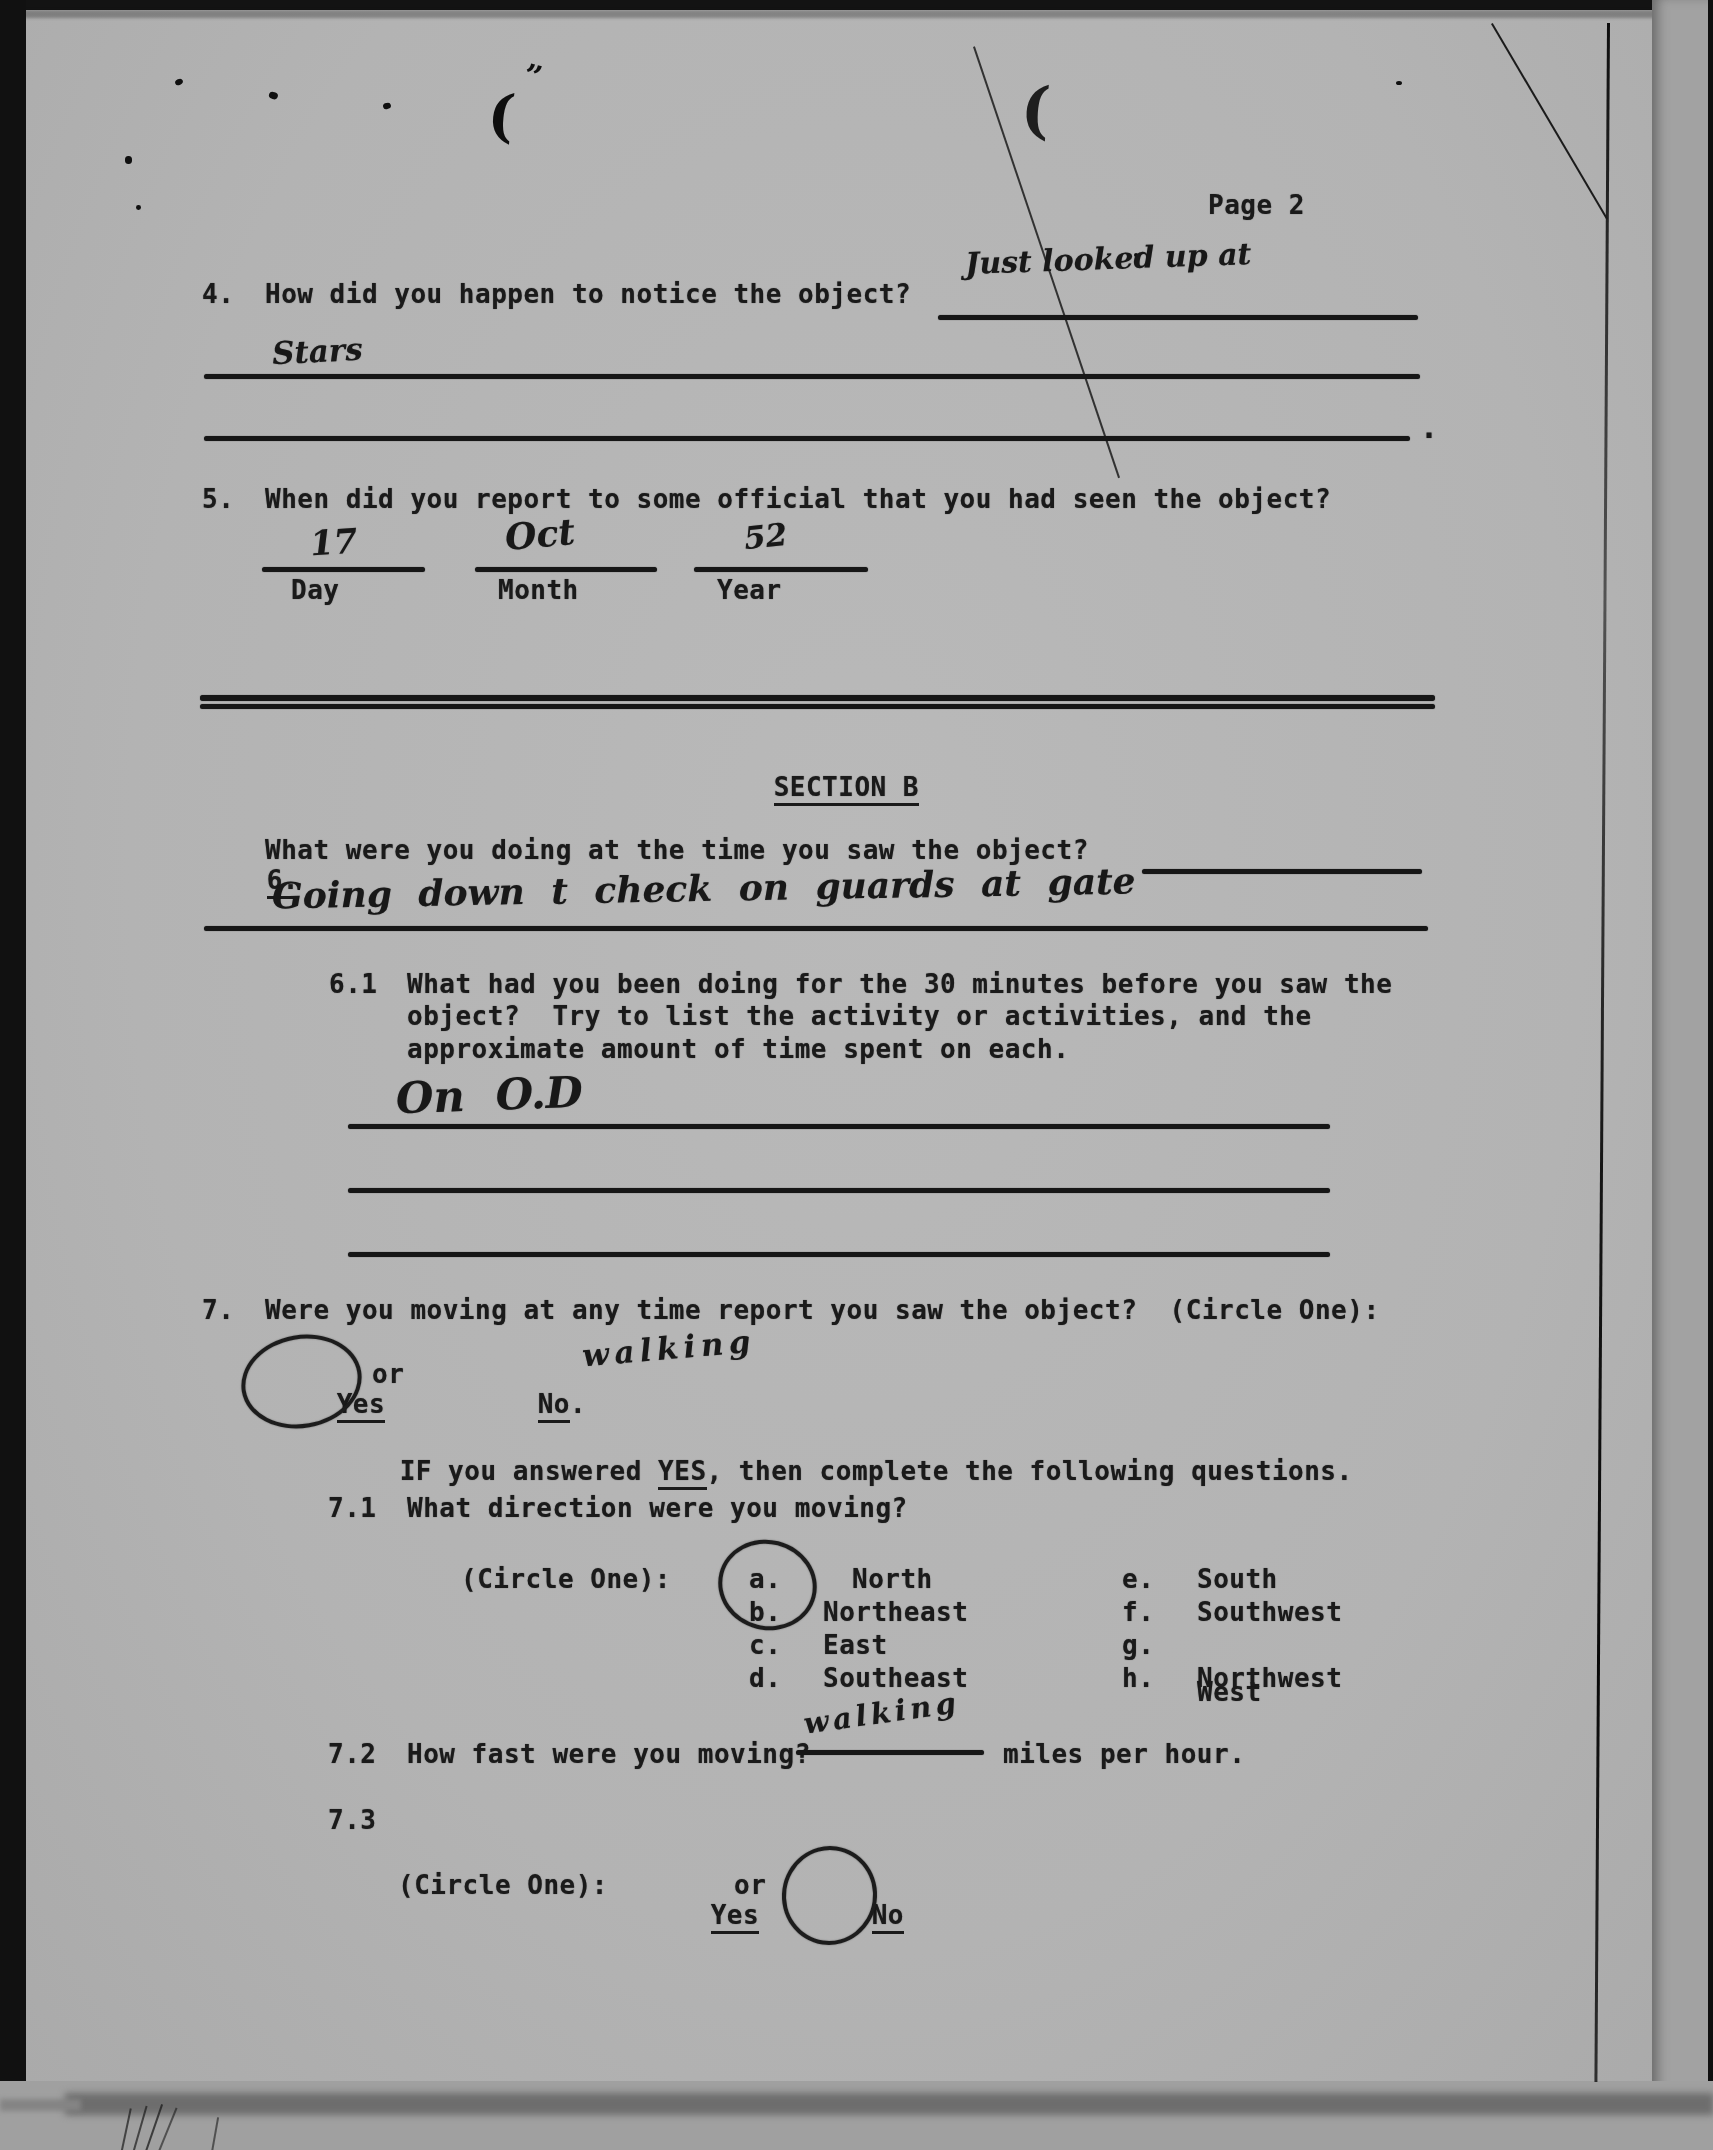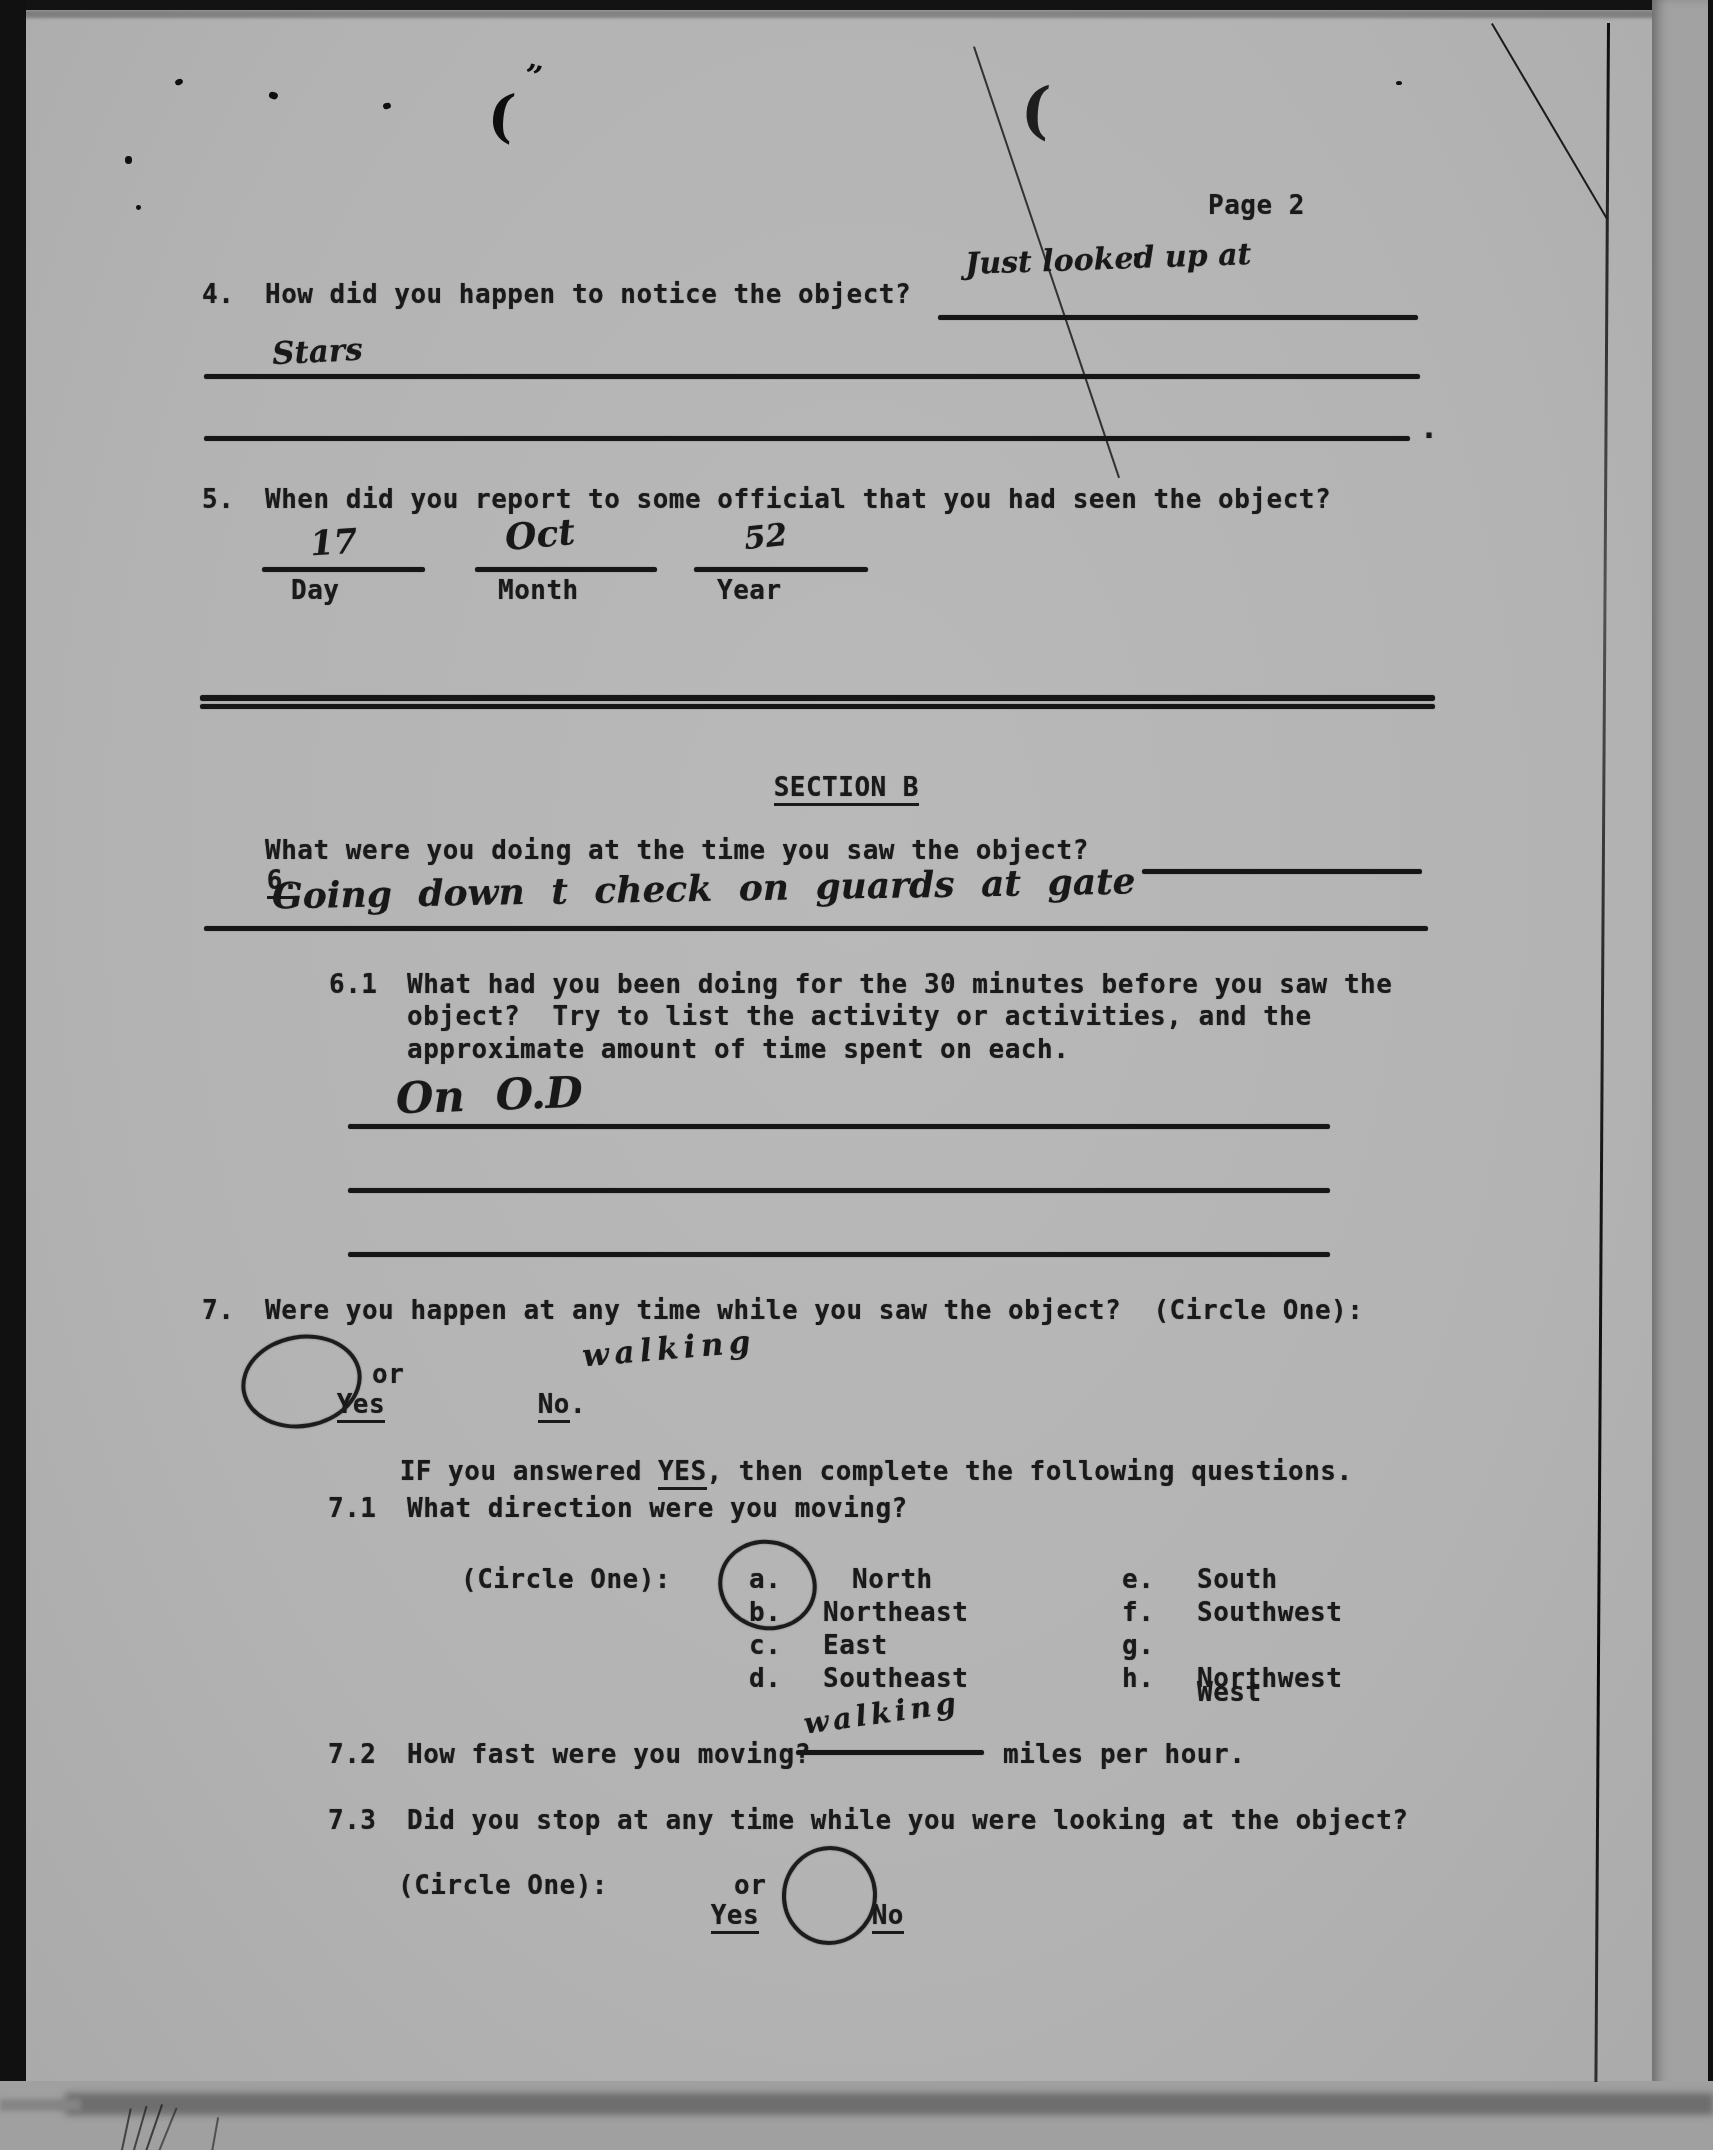--- a/index.html
+++ b/index.html
@@ -102,21 +102,21 @@
   <div class="t" style="left:329px;top:970px;">6.1</div>
   <div class="t" style="left:407px;top:970px;">What had you been doing for the 30 minutes before you saw the</div>
   <div class="t" style="left:407px;top:1035px;">approximate amount of time spent on each.</div>
   <div class="t" style="left:407px;top:1002px;">object?  Try to list the activity or activities, and the</div>
   <div class="hand" style="left:396px;top:1070px;font-size:43px;word-spacing:16px;transform:rotate(-2deg);">On O.D</div>
   <div class="bline" style="left:348px;top:1124px;width:982px;"></div>
   <div class="bline" style="left:348px;top:1188px;width:982px;"></div>
   <div class="bline" style="left:348px;top:1252px;width:982px;"></div>
 
   <div class="t" style="left:202px;top:1296px;">7.</div>
-  <div class="t" style="left:265px;top:1296px;">Were you happen at any time while you saw the object?  (Circle One):</div>
+  <div class="t" style="left:265px;top:1296px;">Were you moving at any time report you saw the object?  (Circle One):</div>
   <div class="t" style="left:272px;top:1360px;">
     <span class="u">Yes</span>
   </div>
   <div class="circle" style="left:241px;top:1335px;width:113px;height:85px;transform:rotate(-10deg);"></div>
   <div class="t" style="left:372px;top:1360px;">or</div>
   <div class="t" style="left:473px;top:1360px;">
     <span class="u">No</span><span>.</span>
   </div>
   <div class="hand" style="left:582px;top:1330px;font-size:31px;letter-spacing:5.4px;transform:rotate(-5deg);">walking</div>
   <div class="t" style="left:335px;top:1427px;">
@@ -147,21 +147,20 @@
 
   <div class="circle" style="left:718px;top:1540px;width:91px;height:82px;transform:rotate(14deg);"></div>
 
   <div class="t" style="left:328px;top:1740px;">7.2</div>
   <div class="t" style="left:407px;top:1740px;">How fast were you moving?</div>
   <div class="hand" style="left:803px;top:1696px;font-size:29px;letter-spacing:4.3px;transform:rotate(-8deg);">walking</div>
   <div class="bline" style="left:796px;top:1750px;width:188px;"></div>
   <div class="t" style="left:1003px;top:1740px;">miles per hour.</div>
 
   <div class="t" style="left:328px;top:1806px;">7.3</div>
-  <div class="t" style="left:407px;top:1806px;">Did you stop at any time while you were looking at the object?</div>
   <div class="t" style="left:398px;top:1871px;">(Circle One):</div>
   <div class="t" style="left:646px;top:1871px;">
     <span class="u">Yes</span>
   </div>
   <div class="t" style="left:734px;top:1871px;">or</div>
   <div class="t" style="left:807px;top:1871px;">
     <span class="u">No</span>
   </div>
   <div class="circle" style="left:782px;top:1846px;width:87px;height:91px;transform:rotate(8deg);"></div>
 

